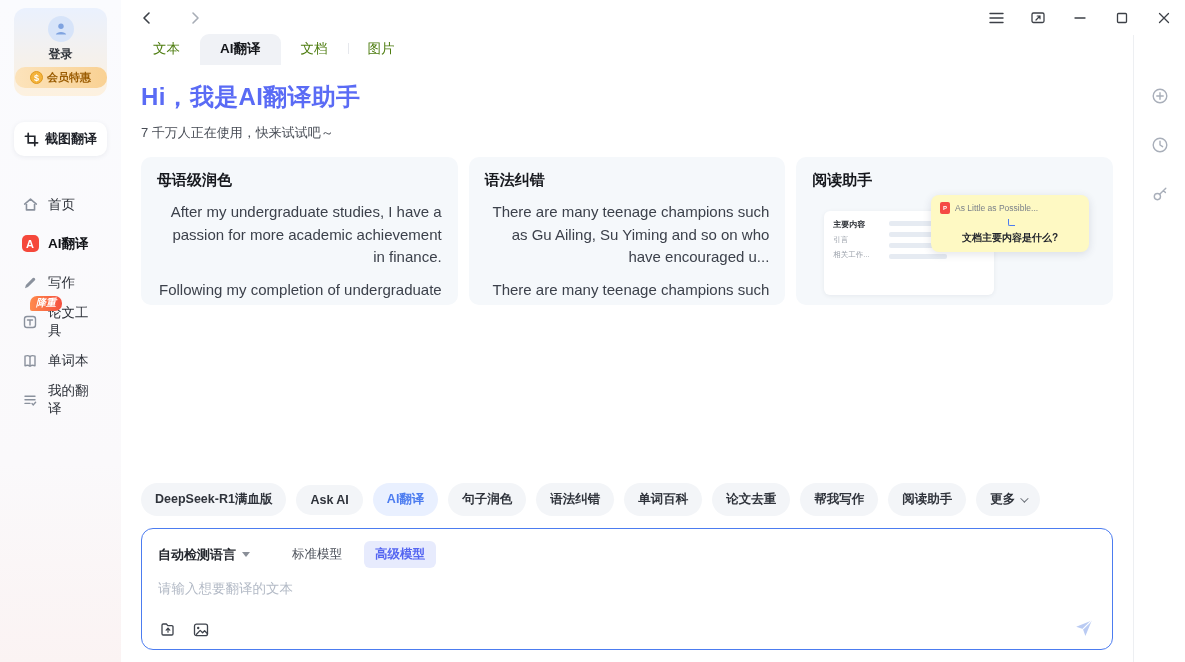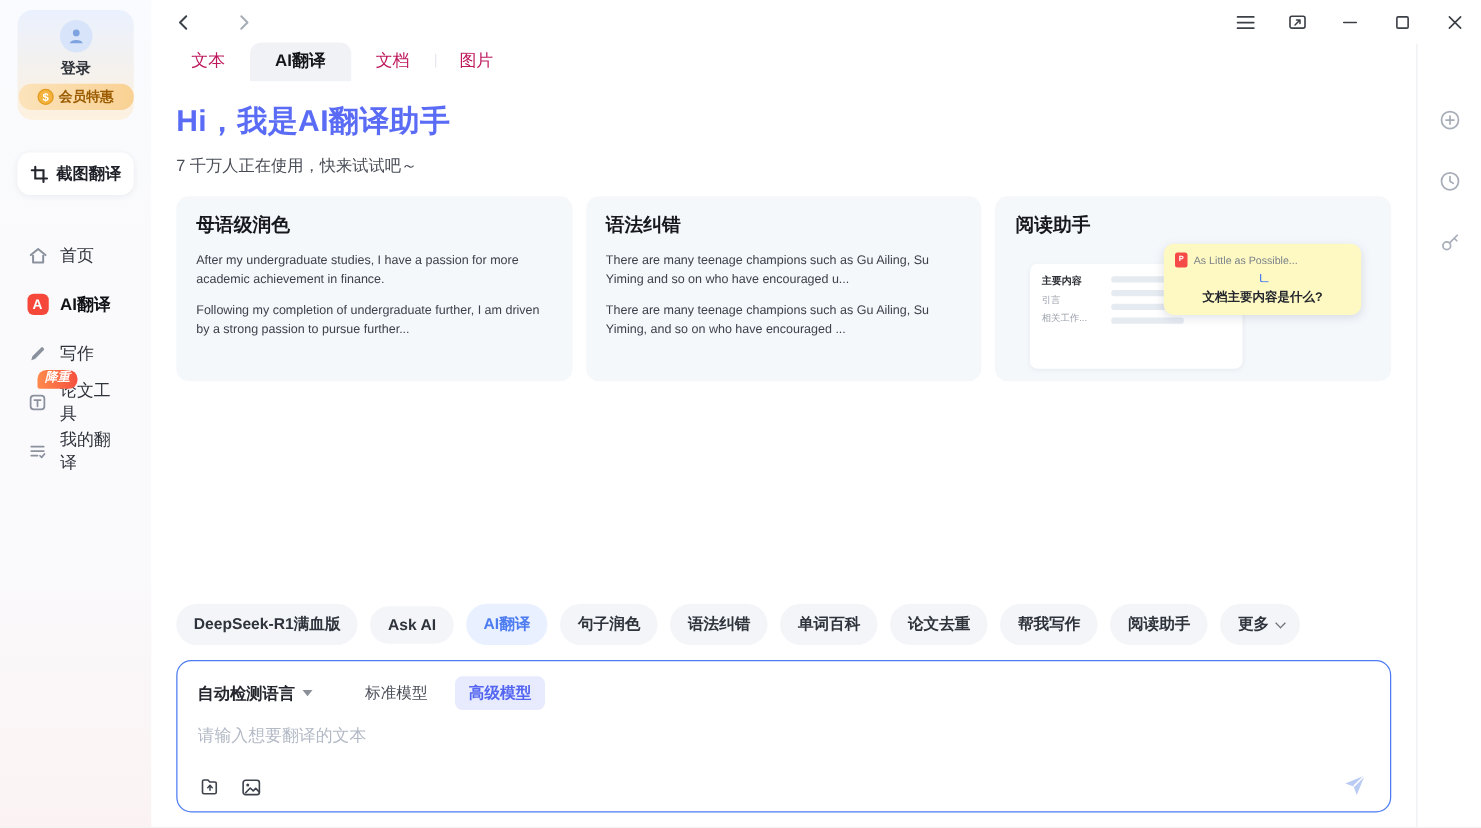--- a/index.html
+++ b/index.html
@@ -52,35 +52,35 @@
   .win-btn { width:42px; height:35px; display:flex; align-items:center; justify-content:center; cursor:pointer; }
 
   .body-row { flex:1; display:flex; min-height:0; }
   .main { flex:1; display:flex; flex-direction:column; min-width:0; }
   .rightbar { width:52px; flex:none; border-left:1px solid #EDEFF2; display:flex; flex-direction:column;
     align-items:center; padding-top:48px; gap:23px; }
   .tool-icon { width:26px; height:26px; display:flex; align-items:center; justify-content:center; cursor:pointer; border-radius:6px; }
 
   
   .tabs { display:flex; align-items:flex-end; height:30px; padding-left:12px; flex:none; }
-  .tab { position:relative; padding:6px 20px 7px; font-size:13.5px; color:#be185d; cursor:pointer; }
+  .tab { position:relative; padding:6px 20px 7px; font-size:13.5px; color:#4d7c0f; cursor:pointer; }
   .tab + .tab::before { content:""; position:absolute; left:0; top:9px; height:11px; width:1px; background:#E6E8ED; }
   .tab.active { background:#F0F2F6; border-radius:9px 9px 0 0; font-weight:700; color:#14161a; }
   .tab.active::before, .tab.active + .tab::before { display:none; }
 
   
   .hero { padding:16px 20px 0; flex:none; }
   .hero-title { font-size:24px; font-weight:700; color:#5A6BF5; letter-spacing:.3px; }
   .hero-sub { margin-top:11px; font-size:13px; color:#474C55; }
 
   
   .cards { display:flex; gap:11px; margin:15px 20px 0; flex:none; }
   .card { flex:1; background:#F5F8FB; border-radius:10px; padding:14px 16px; height:148px; overflow:hidden; }
   .card-title { font-size:15px; font-weight:700; color:#16181d; margin-bottom:11px; }
-  .card-text p { font-size:10px; color:#3c414b; line-height:1.5; margin-bottom:10px; }
+  .card-text p { font-size:15px; color:#3c414b; line-height:1.5; margin-bottom:10px;text-align:right; }
 
   
   .preview { position:relative; height:96px; }
   .doc-skel { position:absolute; left:12px; top:10px; width:170px; height:84px; background:#fff;
     border-radius:6px; box-shadow:0 1px 4px rgba(50,60,90,.08); padding:8px 9px; display:flex; gap:8px; }
   .skel-left { width:48px; display:flex; flex-direction:column; gap:5px; }
   .skel-left .o1 { font-size:8px; font-weight:700; color:#2c3036; }
   .skel-left .o2, .skel-left .o3 { font-size:7.5px; color:#9aa0aa; }
   .skel-right { flex:1; display:flex; flex-direction:column; gap:6px; padding-top:2px; }
   .skel-bar { height:5px; border-radius:2px; background:#E6EBF2; }
@@ -180,20 +180,29 @@
         <span class="reduce-badge">降重</span>
         <span class="mi-icon">
           <svg width="16" height="16" viewBox="0 0 16 16">
             <rect x="2.5" y="2.5" width="11" height="11" rx="2.5" stroke="#8A919D" stroke-width="1.4" fill="none"></rect>
             <path d="M5.5 6h5M8 6v5" stroke="#8A919D" stroke-width="1.4" fill="none" stroke-linecap="round"></path>
           </svg>
         </span>
         <span>论文工具</span>
       </div>
 
+      <div class="menu-item">
+        <span class="mi-icon">
+          <svg width="16" height="16" viewBox="0 0 16 16">
+            <path d="M3 3.1c1.6-.6 3.8-.5 5 .5 1.2-1 3.4-1.1 5-.5v9.7c-1.6-.6-3.8-.5-5 .4-1.2-.9-3.4-1-5-.4z" stroke="#8A919D" stroke-width="1.4" fill="none" stroke-linejoin="round"></path>
+            <path d="M8 3.6v9.6" stroke="#8A919D" stroke-width="1.4"></path>
+          </svg>
+        </span>
+        <span>单词本</span>
+      </div>
 
       <div class="menu-item">
         <span class="mi-icon">
           <svg width="16" height="16" viewBox="0 0 16 16">
             <path d="M3 4.2h10M3 7.8h10M3 11.4h5" stroke="#8A919D" stroke-width="1.4" stroke-linecap="round"></path>
             <path d="M10 11.6l1.3 1.3 2.3-2.7" stroke="#8A919D" stroke-width="1.4" fill="none" stroke-linecap="round" stroke-linejoin="round"></path>
           </svg>
         </span>
         <span>我的翻译</span>
       </div>

